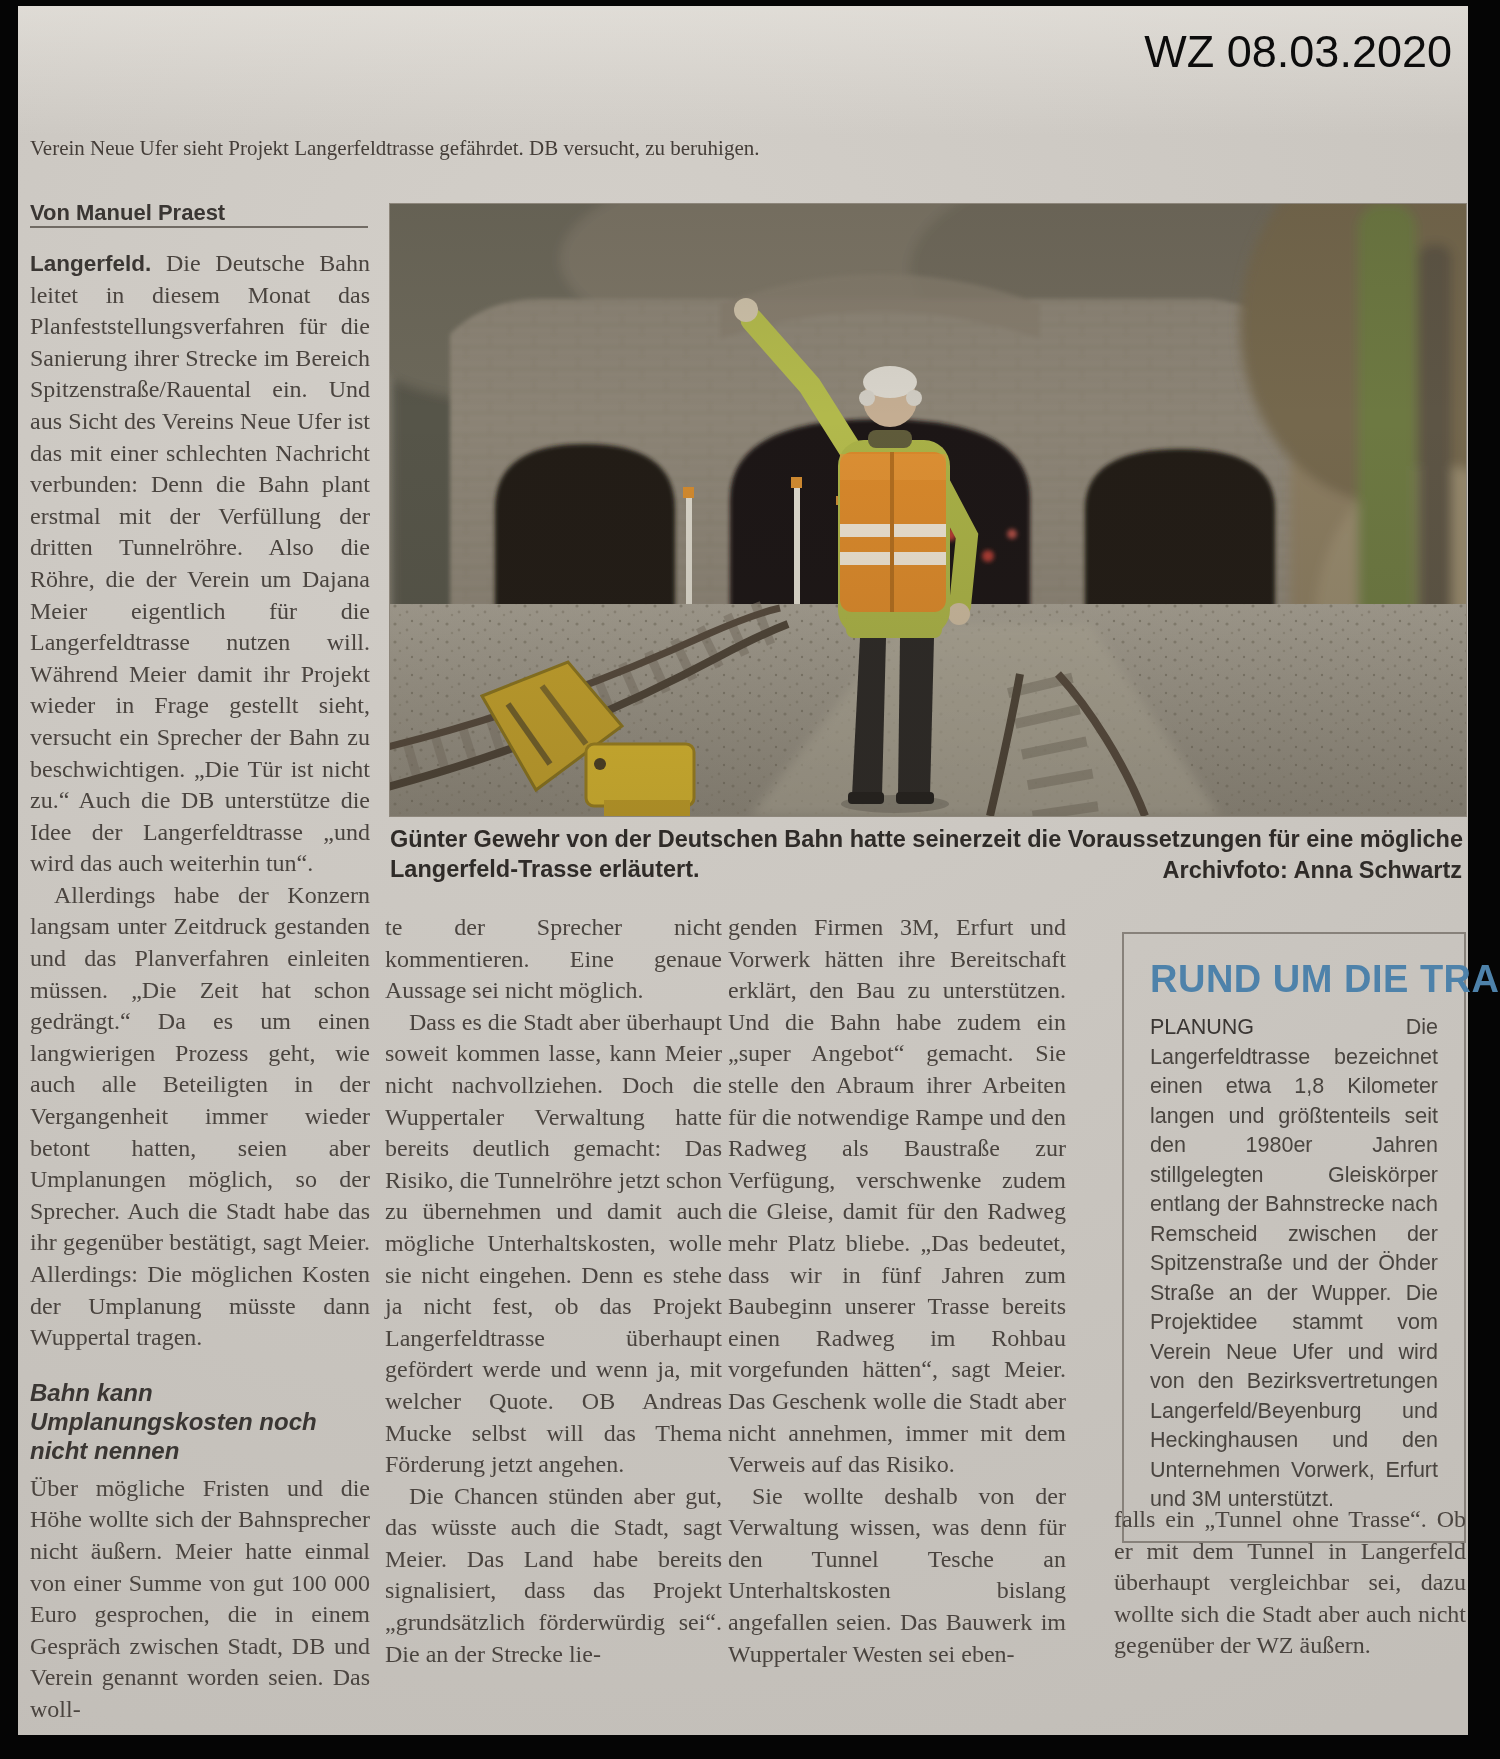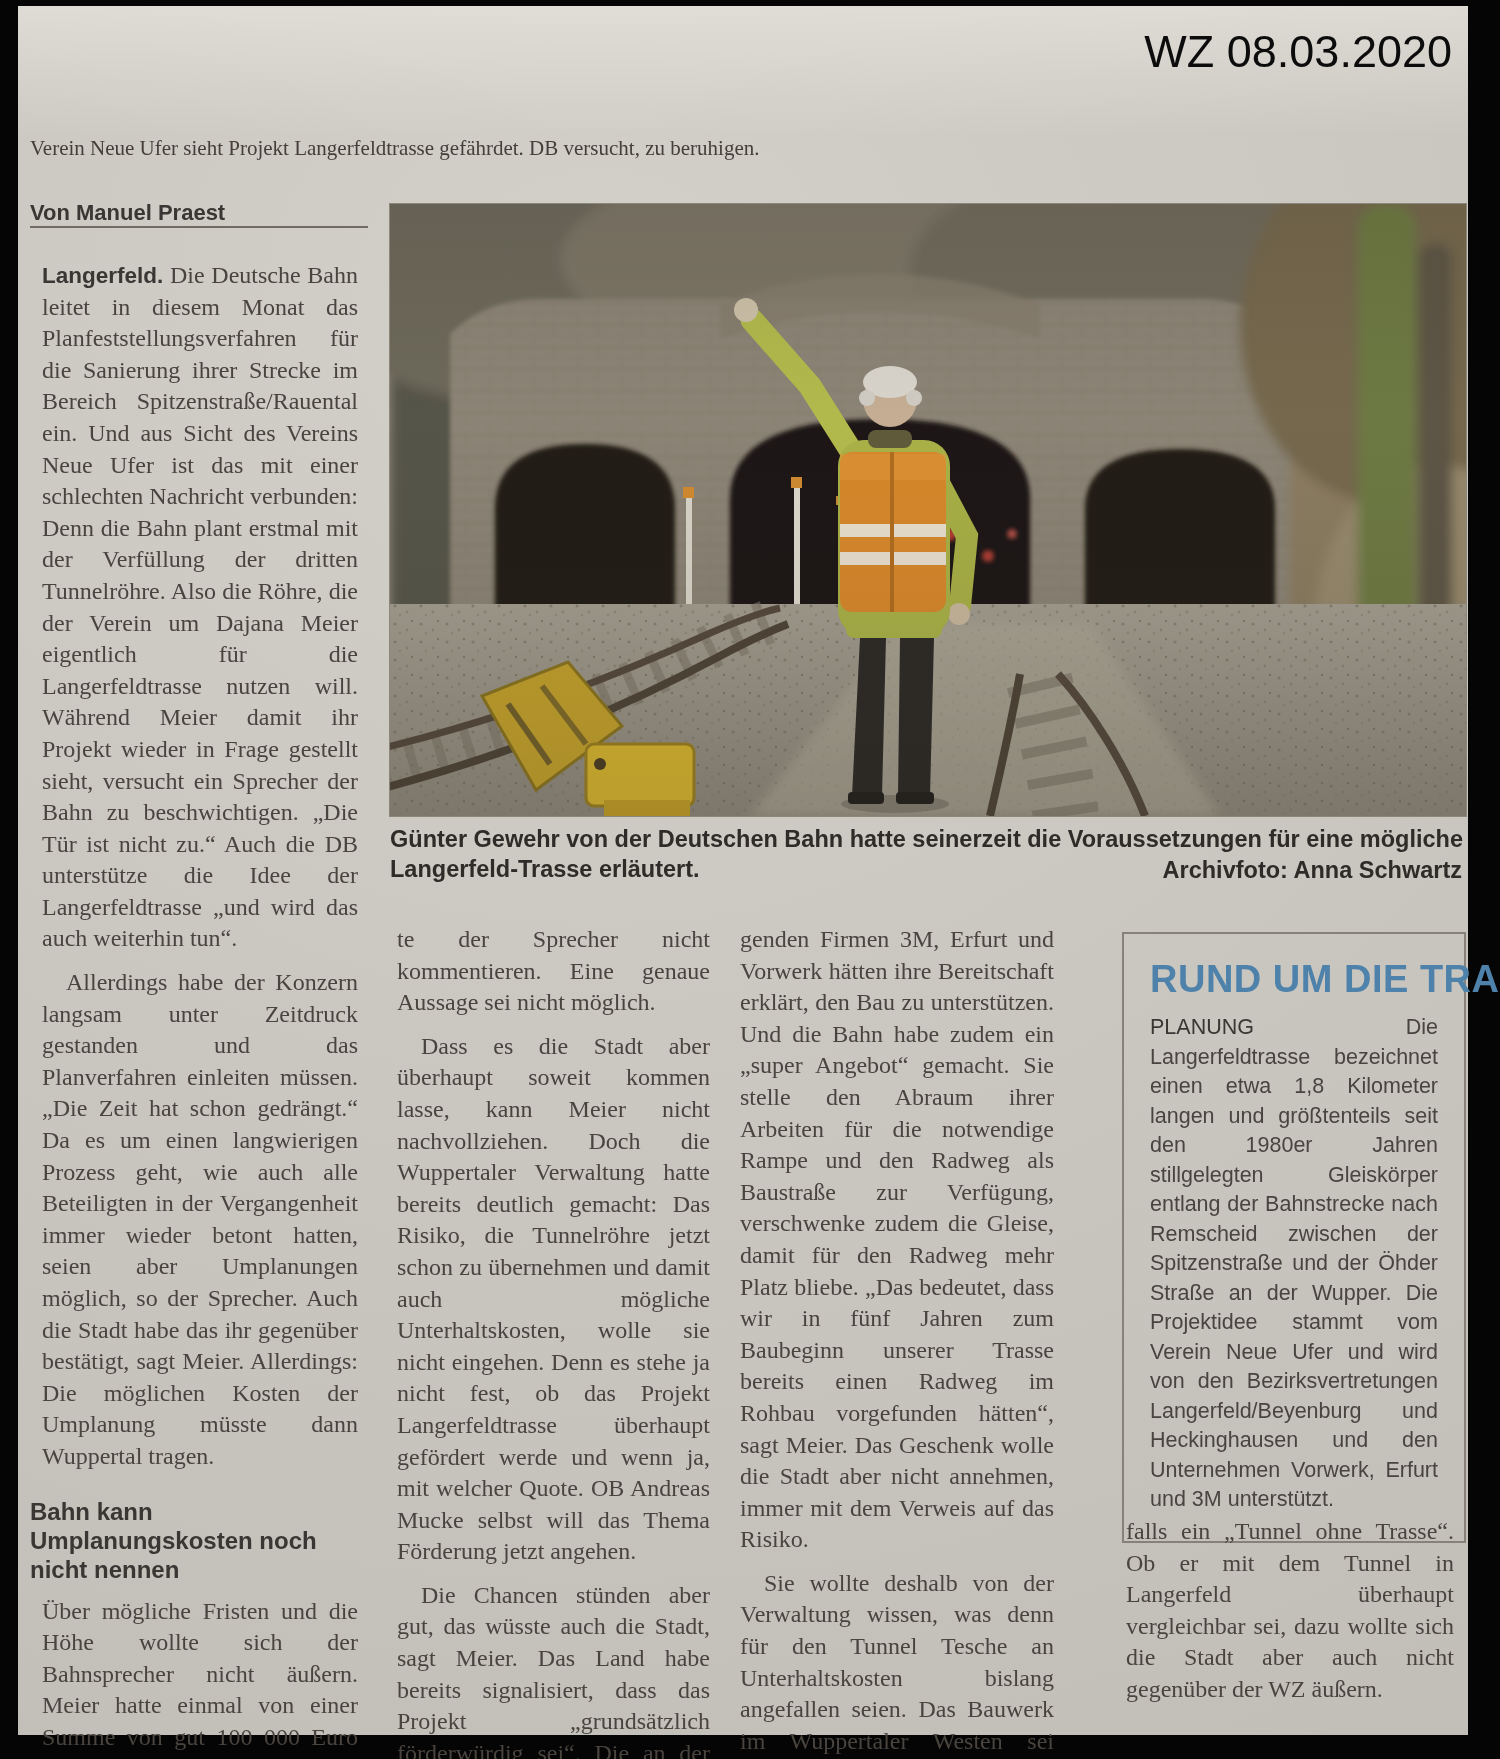--- a/index.html
+++ b/index.html
@@ -31,30 +31,30 @@
   .subtitle{
     position:absolute;left:12px;top:130px;margin:0;
     font-size:21px;font-weight:400;color:#453e39;white-space:nowrap;
   }
   .byline{
     position:absolute;left:12px;top:194px;width:338px;
     font-family:"Liberation Sans",sans-serif;font-weight:700;font-size:22px;
     color:#3a3633;border-bottom:2px solid #716b64;
   }
   .col{position:absolute;font-size:24px;line-height:31.6px;color:var(--ink,#4a443f);}
-  .col p{margin:12px;text-align:justify;hyphens:auto;-webkit-hyphens:auto;}
+  .col p{margin:0;text-align:justify;hyphens:auto;-webkit-hyphens:auto;}
   .col p.ind{text-indent:24px;}
   .col1{left:12px;top:242px;width:340px;}
   .col2{left:367px;top:906px;width:337px;}
   .col3{left:710px;top:906px;width:338px;}
   .col4{left:1096px;top:1498px;width:352px;}
   .lead{font-family:"Liberation Sans",sans-serif;font-weight:700;font-size:22.5px;color:#3a3633;}
   .subhead{
     font-family:"Liberation Sans",sans-serif;font-weight:700;font-size:24px;line-height:29px;
-    color:#3a3633;margin:24px 0 8px 0;text-align:left;
+    color:#3a3633;margin:24px 0 8px 0;text-align:left;font-style:italic;
   }
   .photo{
     position:absolute;left:372px;top:198px;width:1076px;height:612px;
     outline:1px solid #8d867b;background:#8f8a7e;
   }
   .photo svg{display:block;width:100%;height:100%;}
   .caption-wrap{
     position:absolute;left:372px;top:818px;width:1076px;
     font-family:"Liberation Sans",sans-serif;font-weight:700;
     font-size:23.5px;line-height:30px;color:#2f2b28;

